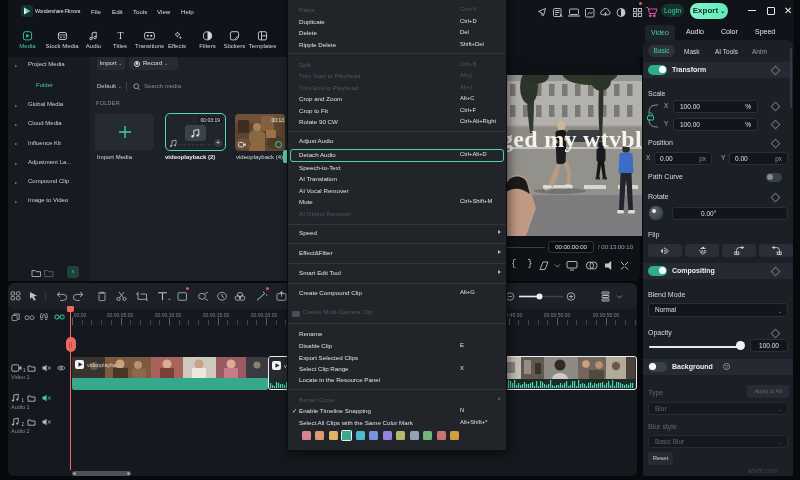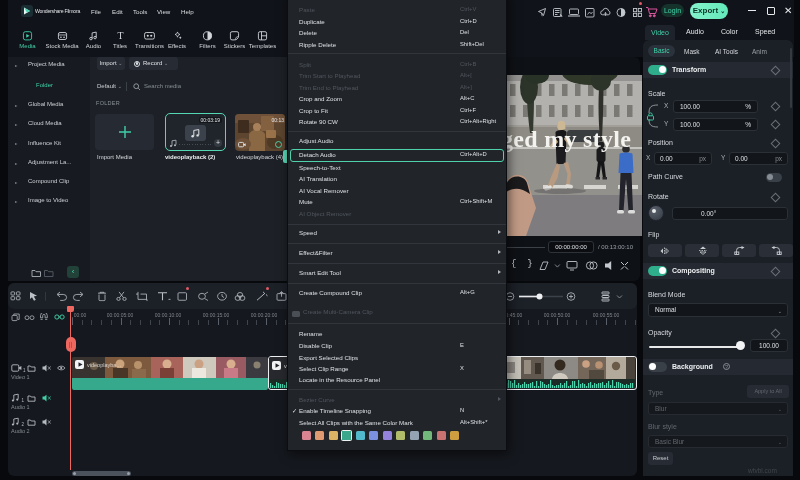--- a/index.html
+++ b/index.html
@@ -326,21 +326,21 @@
 
   <path d="M14 161 L26 109 C29 97 45 97 48 108 L56 133 L46 161 Z" fill="#c09a85"></path>
   <path d="M26 110 C29 99 44 99 47 108 L50 119 C40 112 31 112 23 120 Z" fill="#1b1b1d"></path>
   <path d="M0 161 L1 122 L12 125 L9 161 Z" fill="#b28c77"></path>
 
   <ellipse cx="80" cy="116" rx="26" ry="3" fill="rgba(60,60,62,0.35)"></ellipse>
 </svg>
 </div>
 
 <div class="abs" style="left:480px;top:125px;width:162px;overflow:hidden;height:32px;">
-  <div style="position:absolute;left:21px;top:0.5px;font-family:'Liberation Serif',serif;font-weight:bold;font-size:24px;color:#f4f3ef;letter-spacing:0.3px;white-space:nowrap;">ged my style</div>
+  <div style="position:absolute;left:21px;top:0.5px;font-family:'Liberation Serif',serif;font-weight:bold;font-size:24px;color:#f4f3ef;letter-spacing:0.3px;white-space:nowrap;">ged my wtvbl</div>
 </div>
 
 <div class="abs" style="left:507px;top:246.5px;width:38px;height:1px;background:#3c4147;"></div>
 <div class="abs" style="left:548px;top:241px;width:46px;height:12px;background:#0b0d11;border:1px solid #2e333a;border-radius:3px;box-sizing:border-box;color:#dde1e5;font-size:6px;line-height:10px;text-align:center;">00:00:00:00</div>
 <div class="abs" style="left:598px;top:244px;font-size:6px;color:#9aa1a8;">/ 00:13:00:10</div>
 
 <div class="abs" style="left:511px;top:259px;font-size:9px;color:#c8ccd1;font-family:'Liberation Mono',monospace;">{&nbsp;&nbsp;}</div>
 <svg class="abs" style="left:539px;top:261px;" width="22" height="10" viewBox="0 0 22 10" fill="none" stroke="#b9bec5" stroke-width="0.9">
   <path d="M1 8.5 L4 1 L9 1 L6 8.5 Z"></path>
   <path d="M16 3.5l2.4 2.6 2.4-2.6" stroke="#8b9198"></path>

